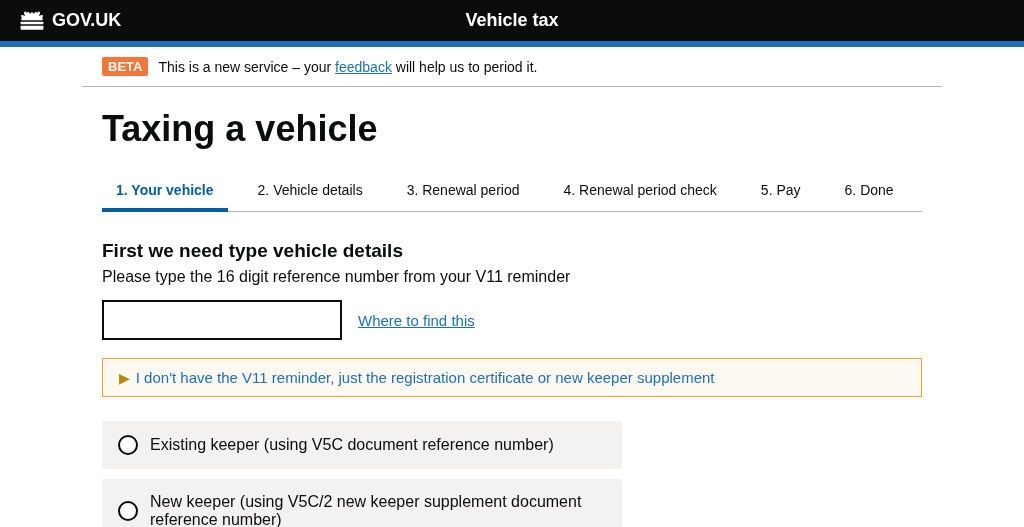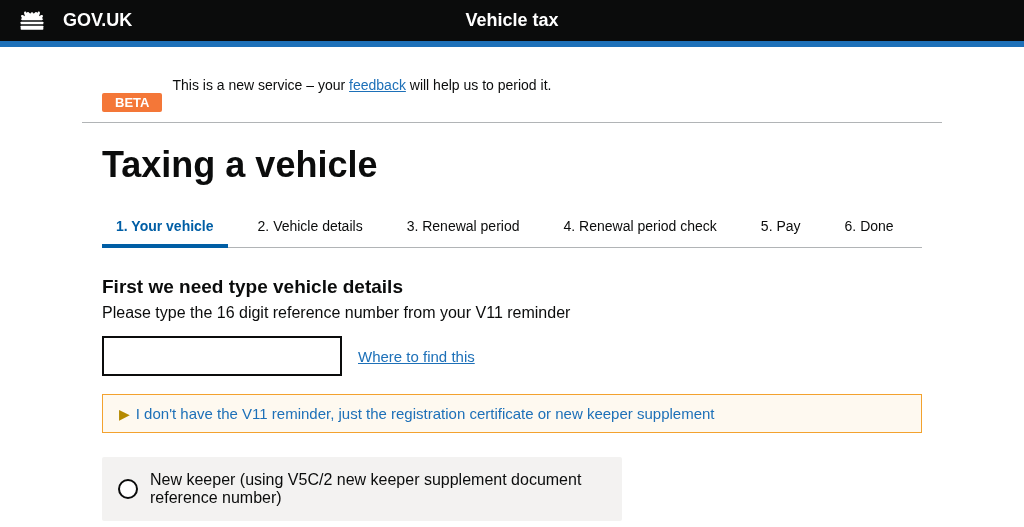--- a/index.html
+++ b/index.html
@@ -12,21 +12,21 @@
       align-items: center;
       justify-content: center;
       padding: 10px 20px;
       position: relative;
     }
     .header-logo {
       position: absolute;
       left: 20px;
       display: flex;
       align-items: center;
-      gap: 19px;
+      gap: 8px;
       color: #fff;
       font-weight: bold;
       font-size: 18px;
     }
     .crown-icon {
       display: inline-block;
       width: 24px;
       height: 20px;
     }
     .header-title {
@@ -51,23 +51,22 @@
       gap: 10px;
       max-width: 860px;
       margin: 0 auto;
       width: 100%;
     }
     .beta-tag {
       background: #f47738;
       color: #fff;
       font-weight: bold;
       font-size: 13px;
-      padding: 2px 13px;
+      padding: 2px 6px;
       border-radius: 2px;
-      margin-top: 36px;
     }
     .beta-banner a {
       color: #1d70b8;
     }
 
     
     .main {
       max-width: 860px;
       margin: 0 auto;
       padding: 20px 20px 40px;
@@ -240,17 +239,21 @@
       <a class="where-link" href="#">Where to find this</a>
     </div>
 
     <div class="accordion">
       <span class="accordion-arrow">▶</span>
       <span class="accordion-text">I don't have the V11 reminder, just the registration certificate or new keeper supplement</span>
     </div>
 
     <div class="radio-option">
       <div class="radio-circle"></div>
+      <label class="radio-label">Existing keeper (using V5C document reference number)</label>
+    </div>
+    <div class="radio-option">
+      <div class="radio-circle"></div>
       <label class="radio-label">New keeper (using V5C/2 new keeper supplement document reference number)</label>
     </div>
 
   </form>
 </main>
 
 </body></html>

